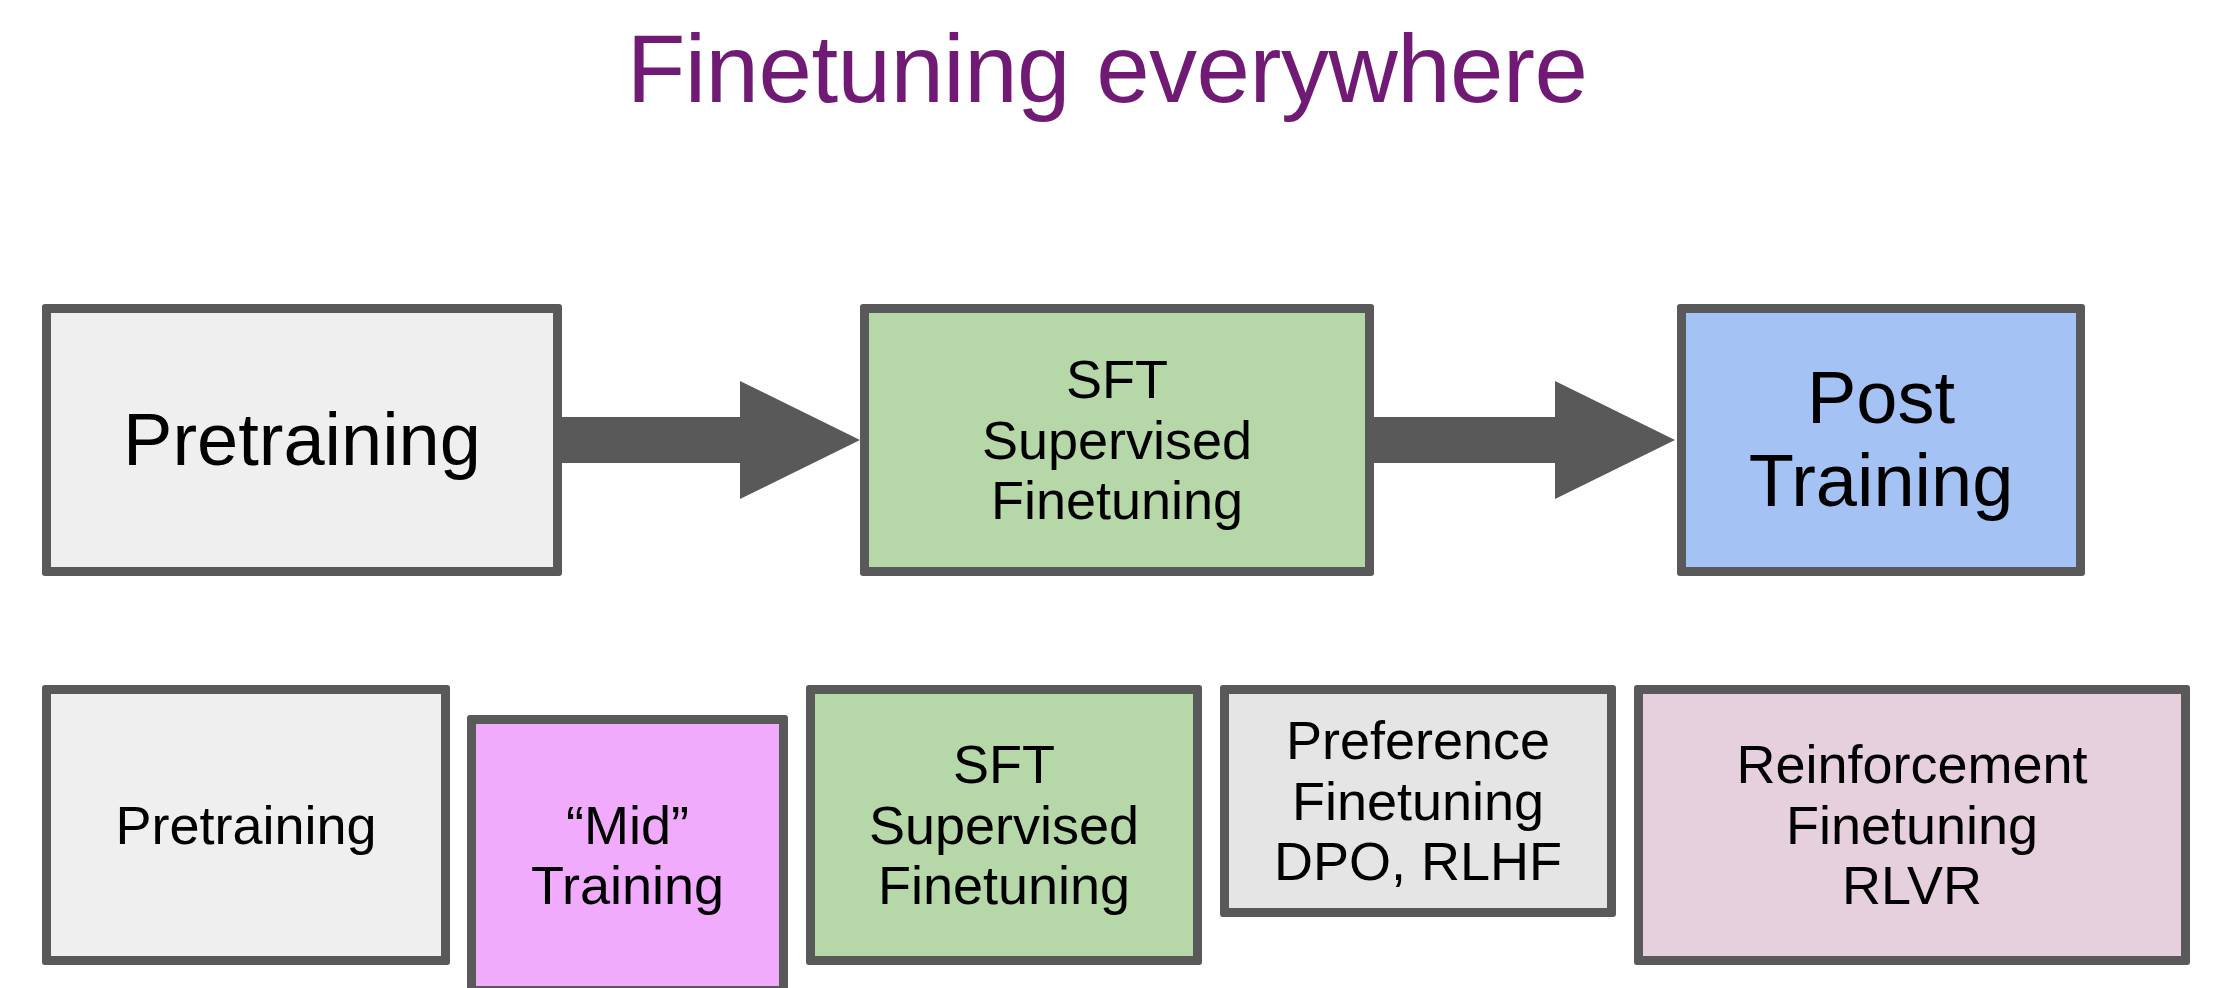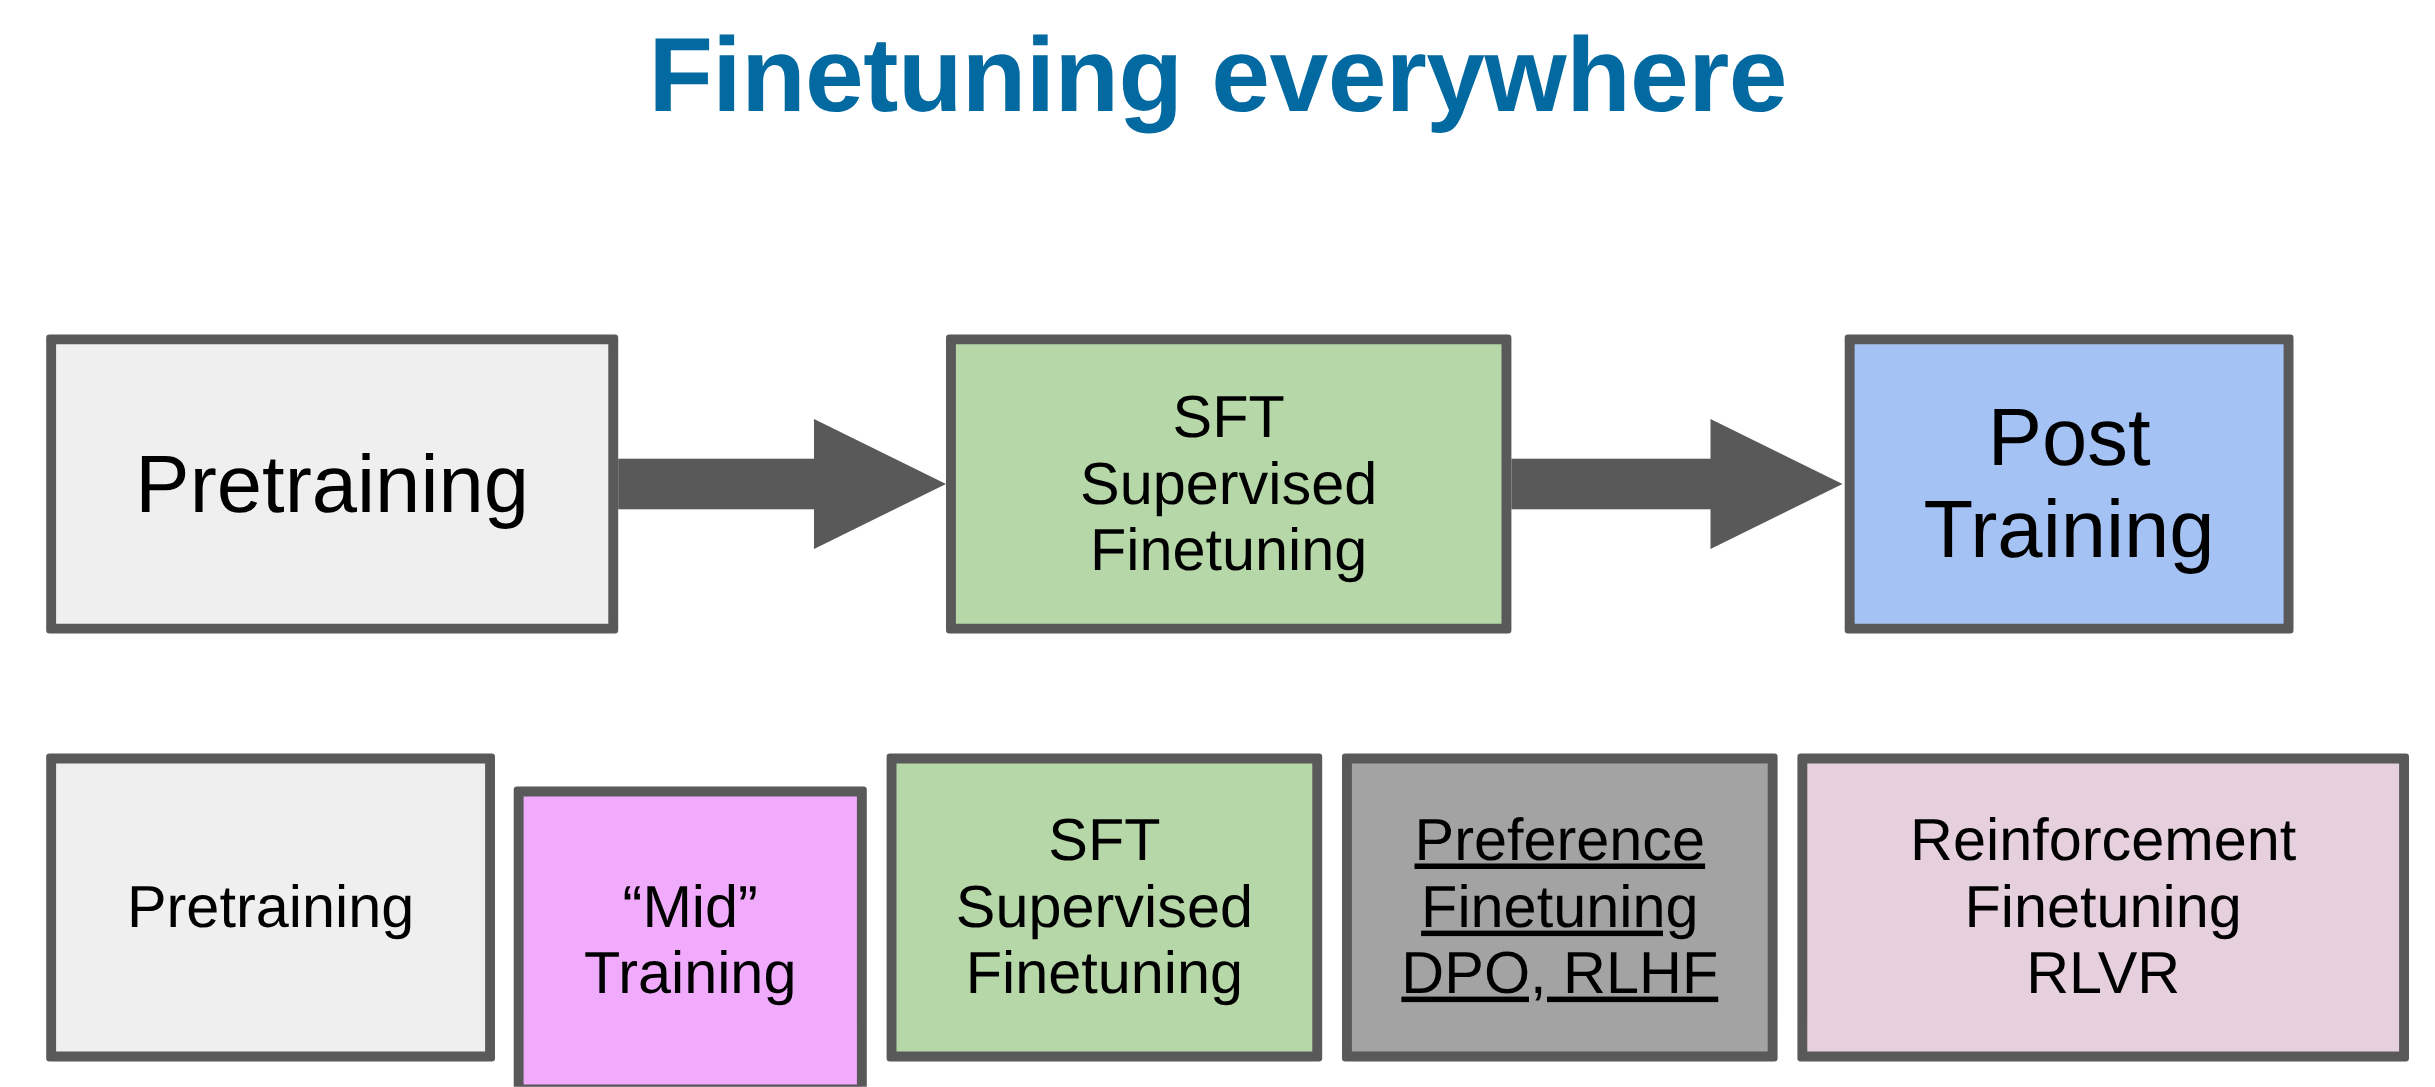--- a/index.html
+++ b/index.html
@@ -22,23 +22,23 @@
     height: 988px;
   }
   .title {
     position: absolute;
     left: 0;
     top: 14px;
     width: 2214px;
     text-align: center;
     font-size: 96px;
     line-height: 1.15;
-    font-weight: 700;
+    font-weight: 400;
     letter-spacing: -0.5px;
-    color: #0369a1;
+    color: #701a75;
     white-space: nowrap;
   }
   .node {
     position: absolute;
     box-sizing: border-box;
     border: 9px solid #595959;
     border-radius: 3px;
     display: flex;
     align-items: center;
     justify-content: center;
@@ -84,23 +84,22 @@
     background: #f0abfc;
     margin-top: 30px;
   }
 
   #n-sft-bot {
     left: 806px; top: 685px; width: 396px; height: 280px;
     background: #b6d7a8;
   }
 
   #n-pref-bot {
-    left: 1220px; top: 685px; width: 396px; height: 280px;
-    background: #a3a3a3;
-    text-decoration: underline;
+    left: 1220px; top: 685px; width: 396px; height: 232px;
+    background: #e5e5e5;
   }
 
   #n-rlvr-bot {
     left: 1634px; top: 685px; width: 556px; height: 280px;
     background: #e6d0dd;
   }
 
   
   .arrow {
     position: absolute;

